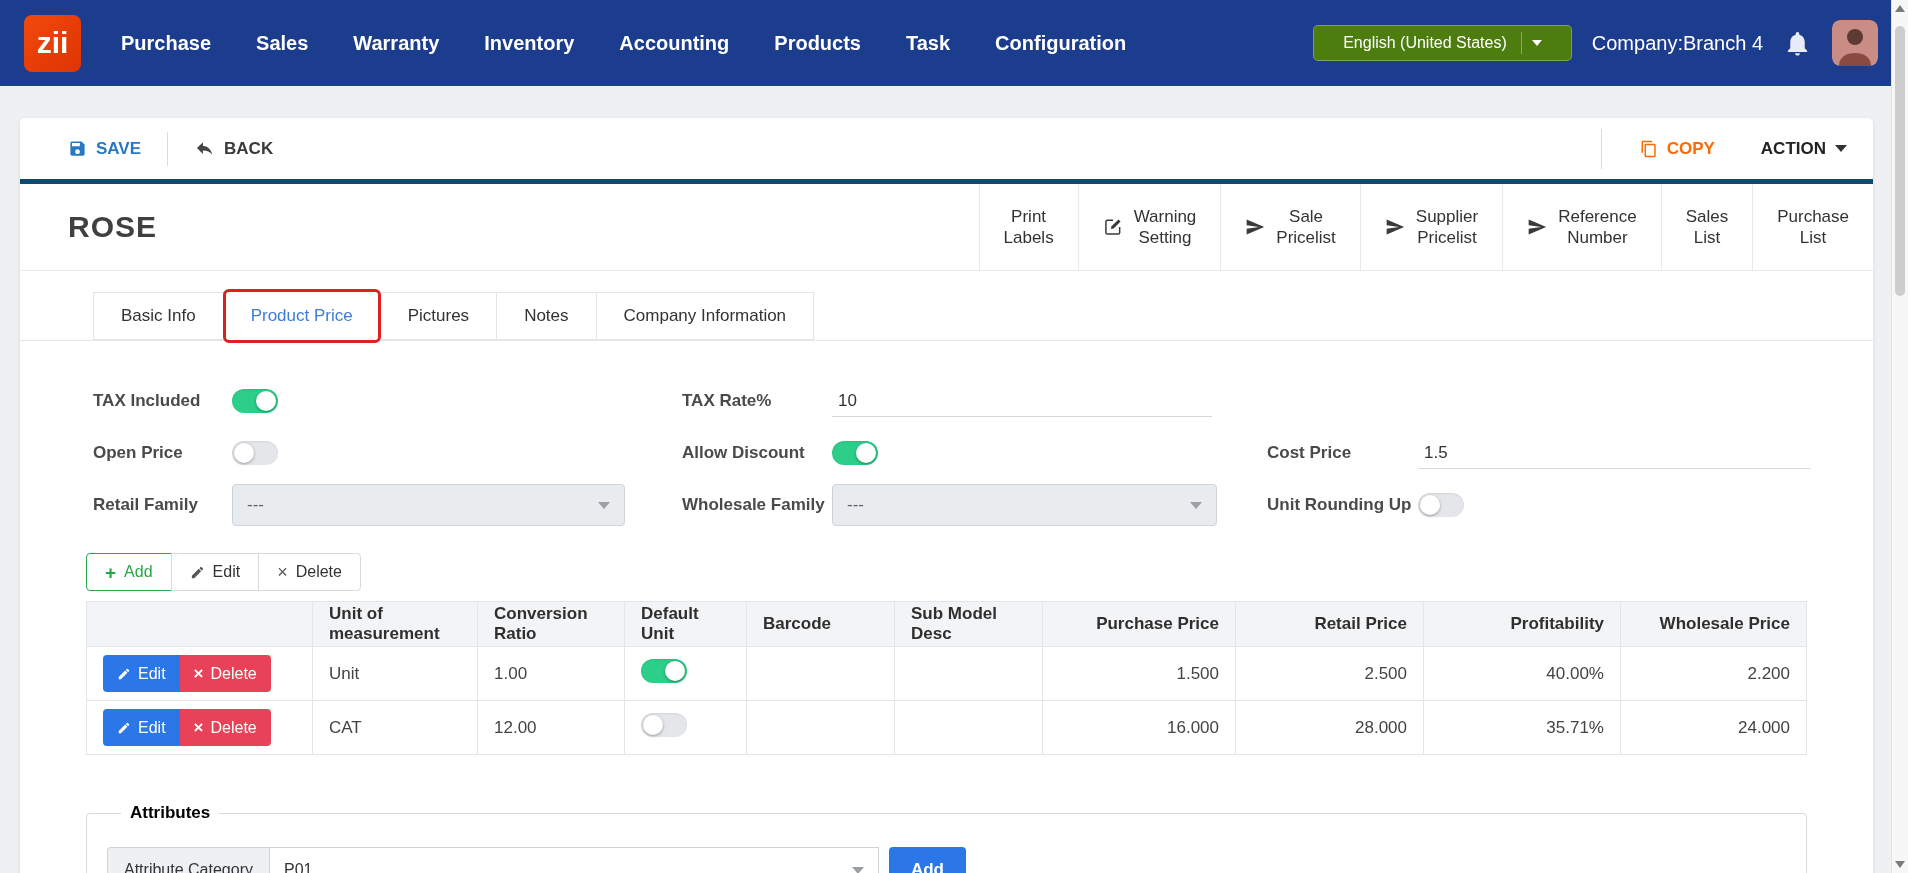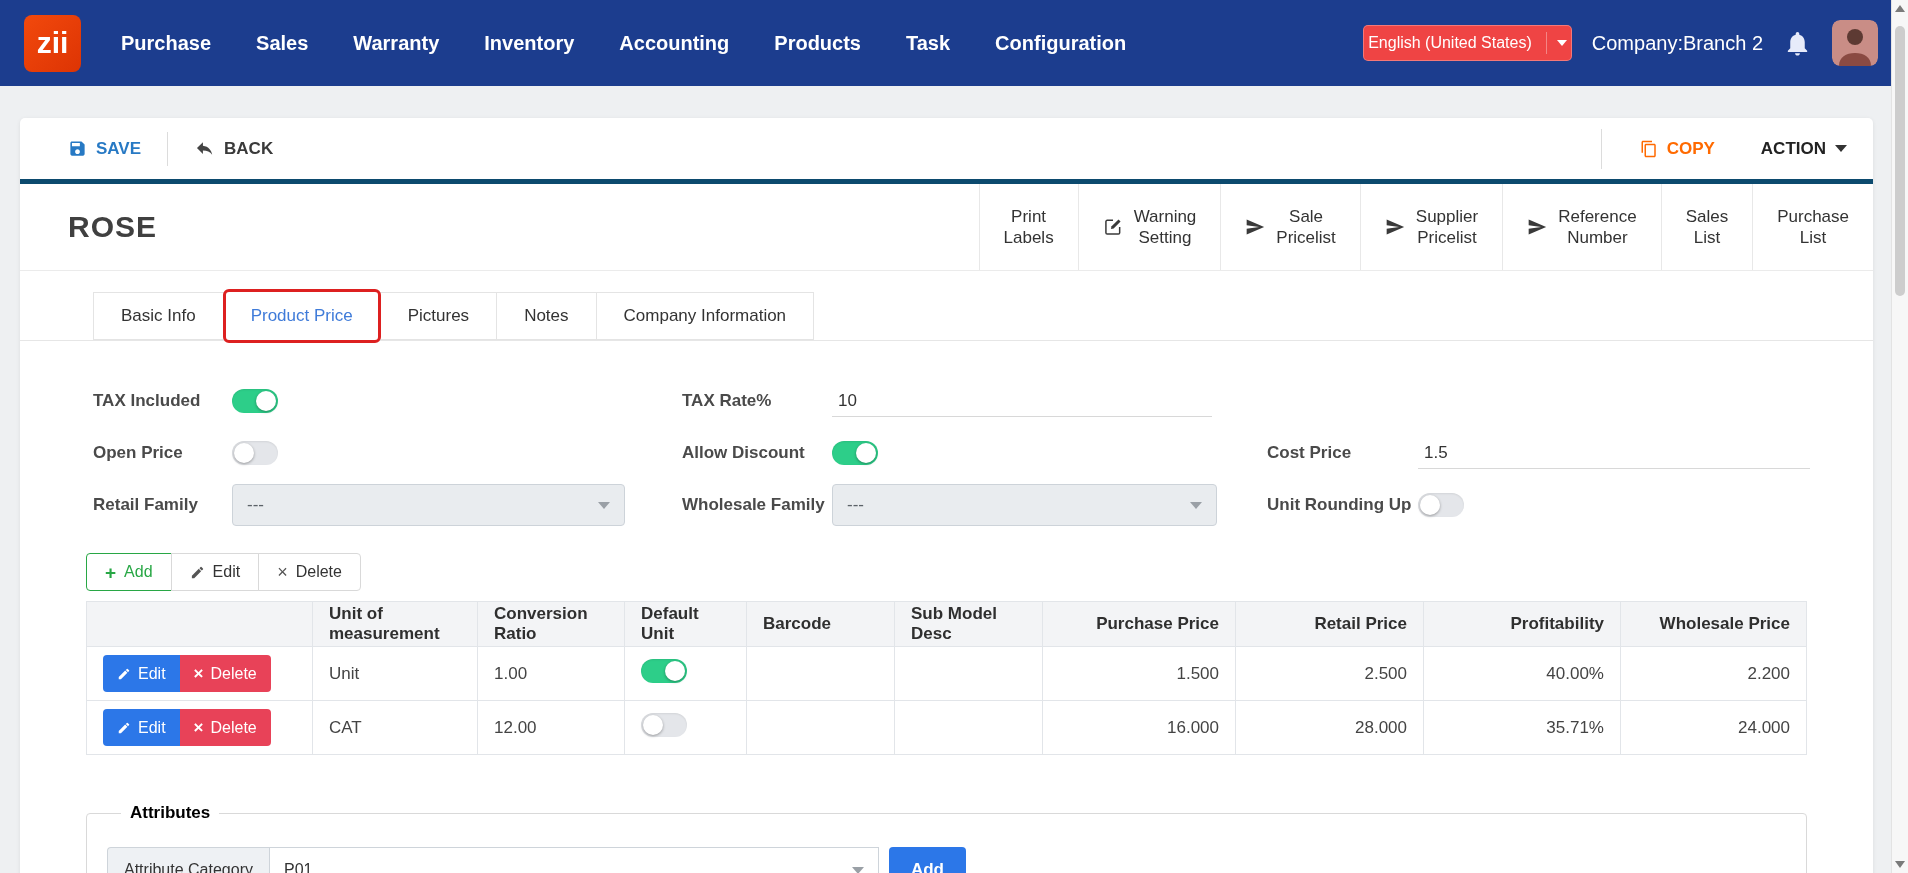--- a/index.html
+++ b/index.html
@@ -6,22 +6,22 @@
   html,body { width: 1908px; height: 873px; overflow: hidden; }
   body { font-family: "Liberation Sans", sans-serif; background: #eef0f2; position: relative; }
 
   
   .navbar { height: 86px; background: #1c3d8e; display: flex; align-items: center; padding: 0 30px 0 24px; }
   .logo { width: 57px; height: 57px; border-radius: 8px; background: linear-gradient(135deg,#f2490c,#dd3404);
           color: #fff; font-weight: 700; font-size: 30px; display: flex; align-items: center; justify-content: center; cursor: pointer; }
   .nav-links { display: flex; gap: 45px; margin-left: 40px; }
   .nav-link { color: #fff; font-size: 20px; font-weight: 600; cursor: pointer; white-space: nowrap; }
   .nav-right { margin-left: auto; display: flex; align-items: center; gap: 20px; }
-  .lang-select { height: 36px; background: #ef4444; border: 1px solid rgba(255,255,255,.28); border-radius: 5px;
-                 display: flex; align-items: center; padding: 0 4px; color: #fff; font-size: 16px; cursor: pointer; }
+  .lang-select { height: 36px; background: #4d7c0f; border: 1px solid rgba(255,255,255,.28); border-radius: 5px;
+                 display: flex; align-items: center; padding: 0 29px; color: #fff; font-size: 16px; cursor: pointer; }
   .lang-divider { width: 1px; height: 22px; background: rgba(255,255,255,.35); margin: 0 10px 0 14px; }
   .caret-w { width: 0; height: 0; border-left: 5px solid transparent; border-right: 5px solid transparent; border-top: 6px solid #fff; }
   .company { color: #fff; font-size: 20px; }
   .bell { cursor: pointer; display: flex; align-items: center; }
   .avatar { width: 46px; height: 46px; border-radius: 8px; overflow: hidden; cursor: pointer; }
 
   
   .card { position: absolute; left: 20px; top: 118px; width: 1853px; background: #fff; border-radius: 5px;
           box-shadow: 0 1px 4px rgba(0,0,0,.08); padding-bottom: 80px; }
 
@@ -128,21 +128,21 @@
     <span class="nav-link">Products</span>
     <span class="nav-link">Task</span>
     <span class="nav-link">Configuration</span>
   </nav>
   <div class="nav-right">
     <div class="lang-select">
       <span>English (United States)</span>
       <span class="lang-divider"></span>
       <span class="caret-w"></span>
     </div>
-    <div class="company">Company:Branch 2</div>
+    <div class="company">Company:Branch 4</div>
     <div class="bell">
       <svg width="29" height="31" viewBox="0 0 24 24">
           <path fill="#e7ebfa" d="M12 22c1.1 0 2-.9 2-2h-4c0 1.1.9 2 2 2zm6-6v-5c0-3.1-1.6-5.6-4.5-6.3V4a1.5 1.5 0 0 0-3 0v.7C7.6 5.4 6 7.9 6 11v5l-2 2v1h16v-1l-2-2z"></path>
         </svg>
     </div>
     <div class="avatar">
       <svg width="46" height="46" viewBox="0 0 46 46">
           <rect width="46" height="46" rx="8" fill="#c98d86"></rect>
           <circle cx="23" cy="17" r="8" fill="#5d3a33"></circle>
           <path d="M7 46c0-9 7-13 16-13s16 4 16 13z" fill="#8a4a42"></path>

